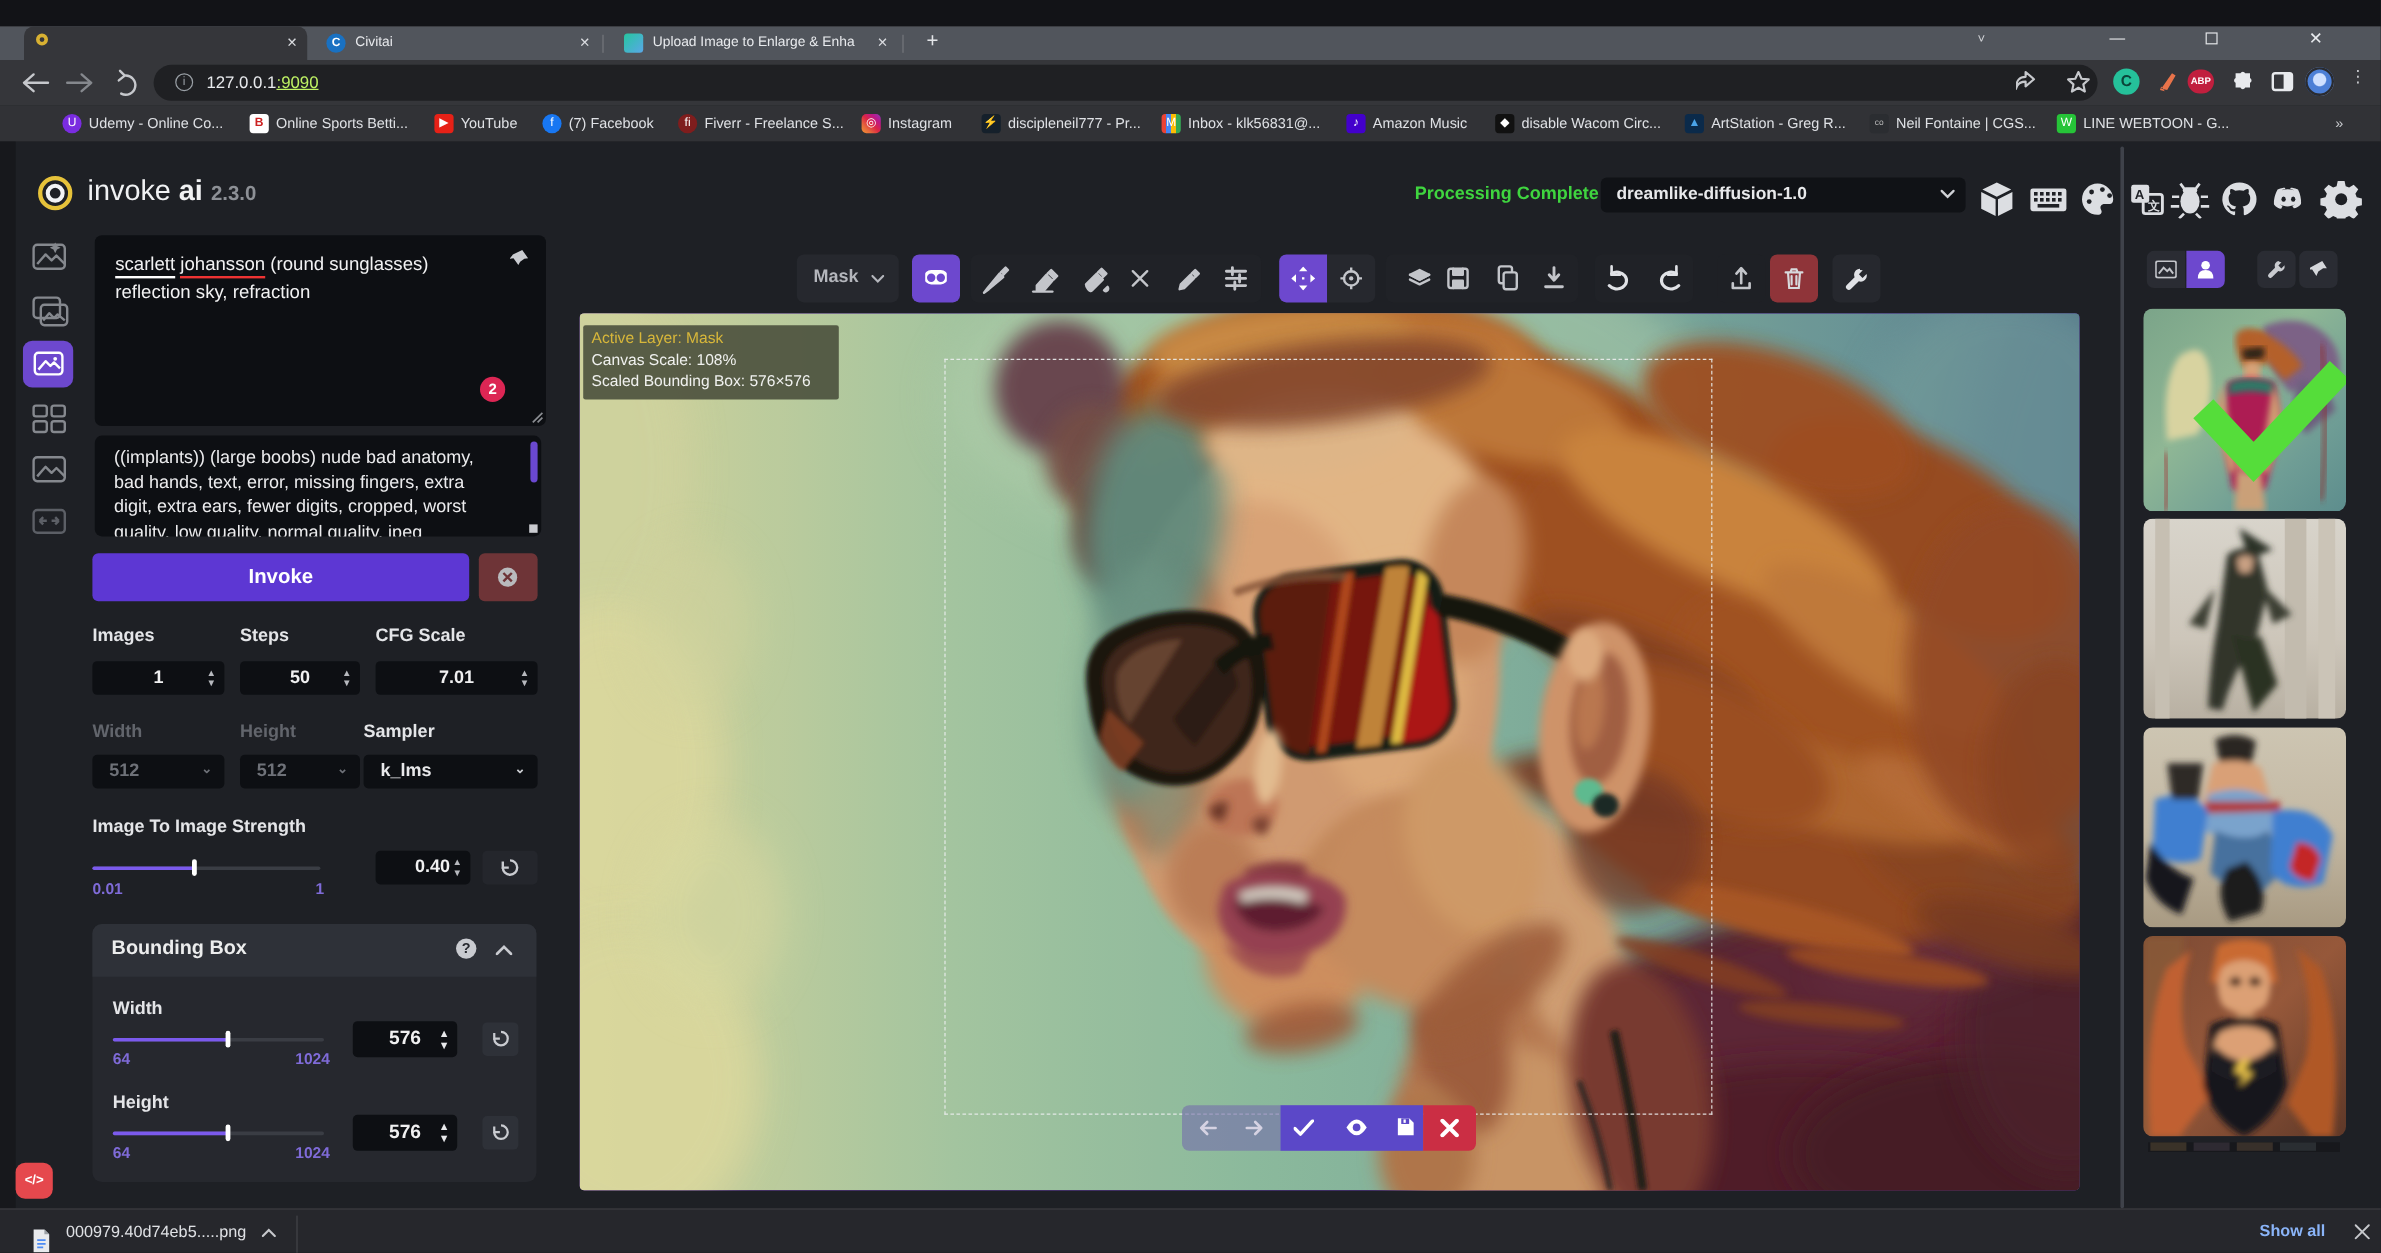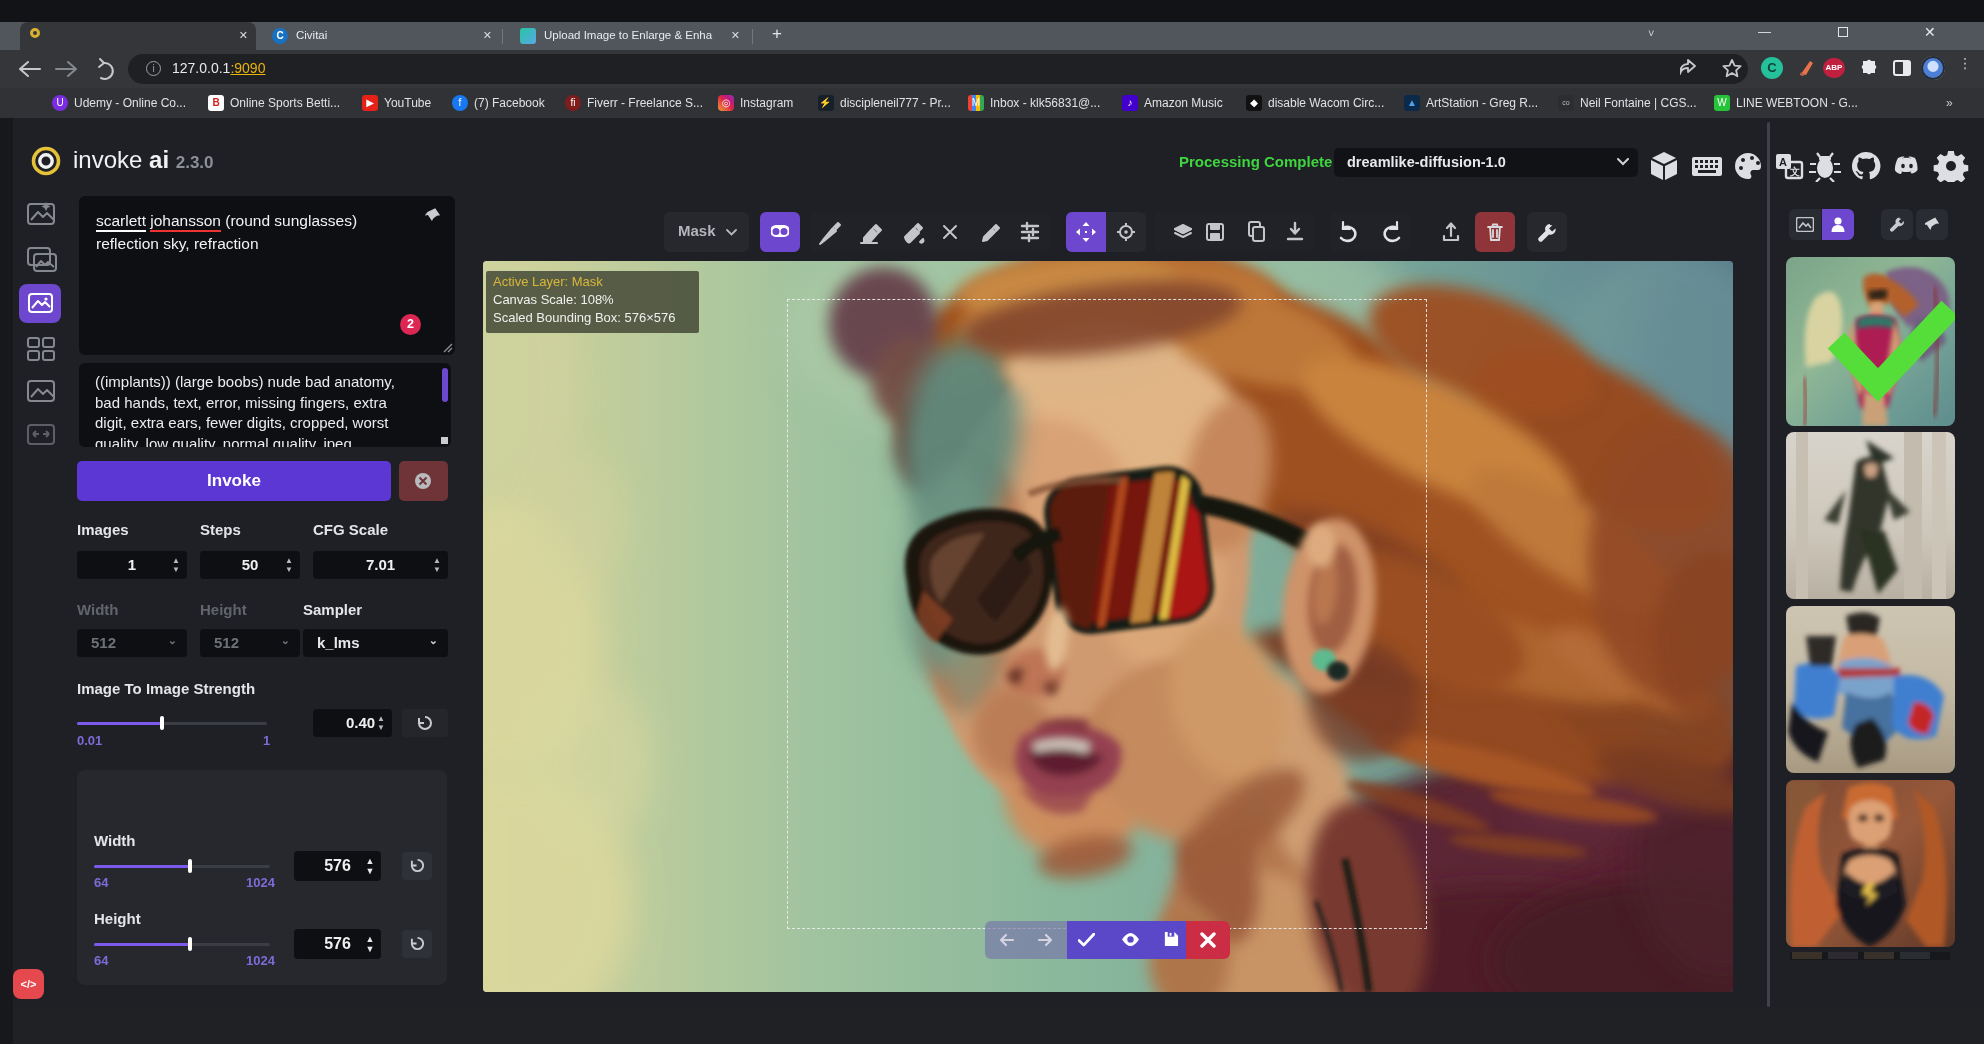--- a/index.html
+++ b/index.html
@@ -75,21 +75,21 @@
   <div id="addrbar" class="abs">
     <svg width="1984" height="38" viewBox="0 0 1984 38">
       <g stroke="#c6c8cc" stroke-width="2" fill="none" stroke-linecap="round" stroke-linejoin="round">
         <path d="M20 19 h20 M20 19 l8 -7 M20 19 l8 7"></path>
         <path d="M76 19 h-20 M76 19 l-8 -7 M76 19 l-8 7" stroke="#85888d"></path>
         <path d="M104 13 a8 8 0 1 1 -3 15 M104 13 l-4 -4 M104 13 l-5 4" stroke="#c6c8cc"></path>
       </g>
     </svg>
     <div style="position:absolute; left:128px; top:4px; width:1620px; height:30px; background:#1f2023; border-radius:15px;"></div>
     <div style="position:absolute; left:146px; top:11px; width:15px; height:15px; border:1.5px solid #9aa0a6; border-radius:50%; color:#9aa0a6; font-size:10px; text-align:center; line-height:14px;">i</div>
-    <div style="position:absolute; left:172px; top:10px; font-size:14px; color:#e8eaed;">127.0.0.1<span style="color:#eab308;text-decoration:underline;">:9090</span></div>
+    <div style="position:absolute; left:172px; top:10px; font-size:14px; color:#e8eaed;">127.0.0.1<span style="color:#bef264;text-decoration:underline;">:9090</span></div>
 
     <svg style="position:absolute; left:1680px; top:6px;" width="70" height="26" viewBox="0 0 70 26">
       <g stroke="#c6c8cc" stroke-width="1.8" fill="none" stroke-linecap="round" stroke-linejoin="round">
         <path d="M8 8 v-4 l7 6 -7 6 v-4 c-5 0 -7 2 -8 6 0 -7 3 -10 8 -10 z"></path>
         <path d="M52 4 l2.6 5.6 6 .6 -4.5 4.1 1.3 6 -5.4 -3.2 -5.4 3.2 1.3 -6 -4.5 -4.1 6 -.6 z"></path>
       </g>
     </svg>
 
     <div style="position:absolute; left:1761px; top:7px; width:22px; height:22px; border-radius:50%; background:#25c19a; color:#083; font-size:13px; font-weight:bold; text-align:center; line-height:22px; color:#0b4438;">C</div>
     <svg style="position:absolute; left:1797px; top:8px;" width="20" height="20" viewBox="0 0 20 20">
@@ -314,20 +314,27 @@
   <div class="slbl" style="left:263px; top:733px;">1</div>
   <div class="numin" style="left:313px; top:709px; width:79px; height:28px; line-height:28px;padding-left:16px;">0.40<div class="spin" style="top:5px;">▲<br>▼</div></div>
   <div class="rstbtn" style="left:402px; top:709px; width:46px; height:28px;">
       <svg style="margin:6px auto;" width="16" height="16" viewBox="0 0 16 16">
         <path d="M8 2 a6 6 0 1 1 -6 6" fill="none" stroke="#c9cbd0" stroke-width="2"></path>
         <path d="M2 3 v5 h5" fill="none" stroke="#c9cbd0" stroke-width="2"></path>
       </svg>
     </div>
 
   <div class="abs" style="left:77px; top:770px; width:370px; height:215px; background:#26282e; border-radius:8px;"></div>
+  <div class="abs" style="left:77px; top:770px; width:370px; height:44px; background:#2e3138; border-radius:8px 8px 0 0;">
+    <div style="position:absolute; left:16px; top:11px; font-size:16.5px; font-weight:bold; color:#eceded;">Bounding Box</div>
+    <div style="position:absolute; right:50px; top:12px; width:17px; height:17px; border-radius:50%; background:#c9cbd0; color:#26282e; font-size:12px; font-weight:bold; text-align:center; line-height:17px;">?</div>
+    <svg style="position:absolute; right:20px; top:17px;" width="14" height="9" viewBox="0 0 14 9">
+        <path d="M1 8 l6 -6 6 6" stroke="#c9cbd0" stroke-width="2.2" fill="none" stroke-linecap="round"></path>
+      </svg>
+  </div>
   <div class="lbl" style="left:94px; top:832px;">Width</div>
   <div class="track" style="left:94px; top:865px; width:176px;"></div>
   <div class="fill" style="left:94px; top:865px; width:96px;"></div>
   <div class="thumb" style="left:188px; top:859px;"></div>
   <div class="slbl" style="left:94px; top:875px;">64</div>
   <div class="slbl" style="left:246px; top:875px;">1024</div>
   <div class="numin" style="left:294px; top:851px; width:87px; height:30px; line-height:30px; font-size:16px;">576<div class="spin" style="top:5px; font-size:9px; line-height:10px; color:#e8e9eb;">▲<br>▼</div></div>
   <div class="rstbtn" style="left:402px; top:852px; width:30px; height:28px; background:#2e3138;">
       <svg style="margin:6px auto;" width="15" height="15" viewBox="0 0 16 16">
         <path d="M8 2 a6 6 0 1 1 -6 6" fill="none" stroke="#c9cbd0" stroke-width="2"></path>
@@ -744,13 +751,29 @@
         <path d="M80 104 l10 -2 -6 10 8 2 -12 12 4 -10 -8 -2 z" fill="#e8c24a"></path>
       </g>
     </svg>
   </div>
   <div class="abs" style="left:1790px; top:952px; width:160px; height:8px; background:#17181c;"></div>
   <div class="abs" style="left:1792px; top:952px; width:30px; height:7px; background:#3a3228;"></div>
   <div class="abs" style="left:1828px; top:952px; width:30px; height:7px; background:#2e2a32;"></div>
   <div class="abs" style="left:1864px; top:952px; width:30px; height:7px; background:#38302a;"></div>
   <div class="abs" style="left:1900px; top:952px; width:30px; height:7px; background:#2a2e32;"></div>
 
+  <div id="shelf" class="abs" style="left:0;top:1007px;width:1984px;height:37px;background:#26272c;border-top:1px solid #3c3d41;">
+    <svg style="position:absolute; left:27px; top:15px;" width="15" height="22" viewBox="0 0 15 19">
+        <path d="M1 0 h9 l4 4 v15 H1 z" fill="#e8eaed"></path>
+        <path d="M10 0 l4 4 h-4 z" fill="#9aa0a6"></path>
+        <path d="M4 9 h7 M4 12 h7 M4 15 h5" stroke="#4c8bf5" stroke-width="1.4"></path>
+      </svg>
+    <div style="position:absolute; left:55px; top:11px; font-size:13.5px; color:#dfe1e5;">000979.40d74eb5.....png</div>
+    <svg style="position:absolute; left:218px; top:15px;" width="12" height="8" viewBox="0 0 12 8">
+        <path d="M1 7 l5 -5 5 5" stroke="#c6c8cc" stroke-width="1.8" fill="none" stroke-linecap="round"></path>
+      </svg>
+    <div style="position:absolute; left:247px; top:5px; width:1px; height:32px; background:#43454a;"></div>
+    <div style="position:absolute; left:1883px; top:10px; font-size:13.5px; font-weight:bold; color:#8ab4f8;">Show all</div>
+    <svg style="position:absolute; left:1962px; top:12px;" width="13" height="13" viewBox="0 0 13 13">
+        <path d="M1 1 L12 12 M12 1 L1 12" stroke="#c6c8cc" stroke-width="1.6" stroke-linecap="round"></path>
+      </svg>
+  </div>
 </div>
 
 </body></html>

